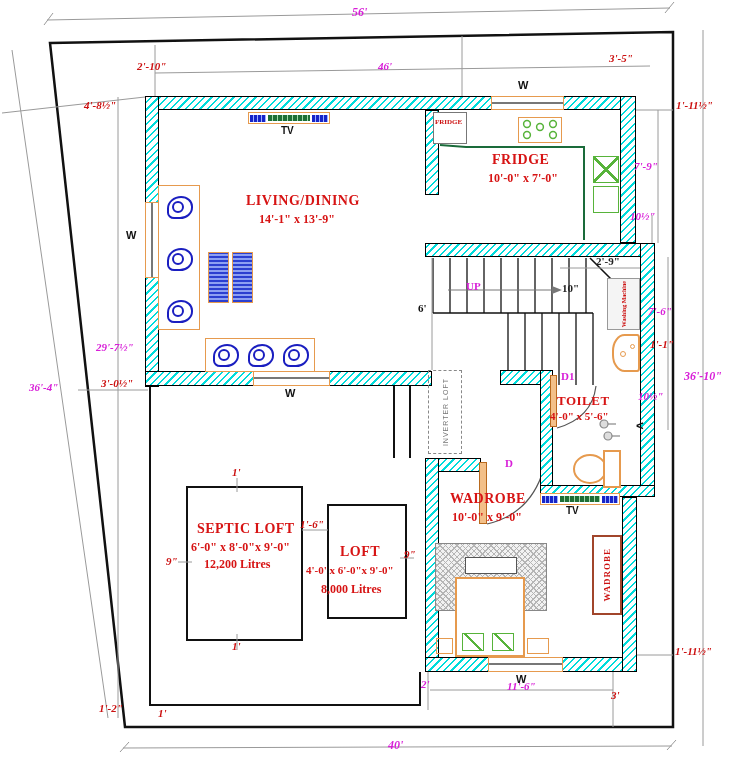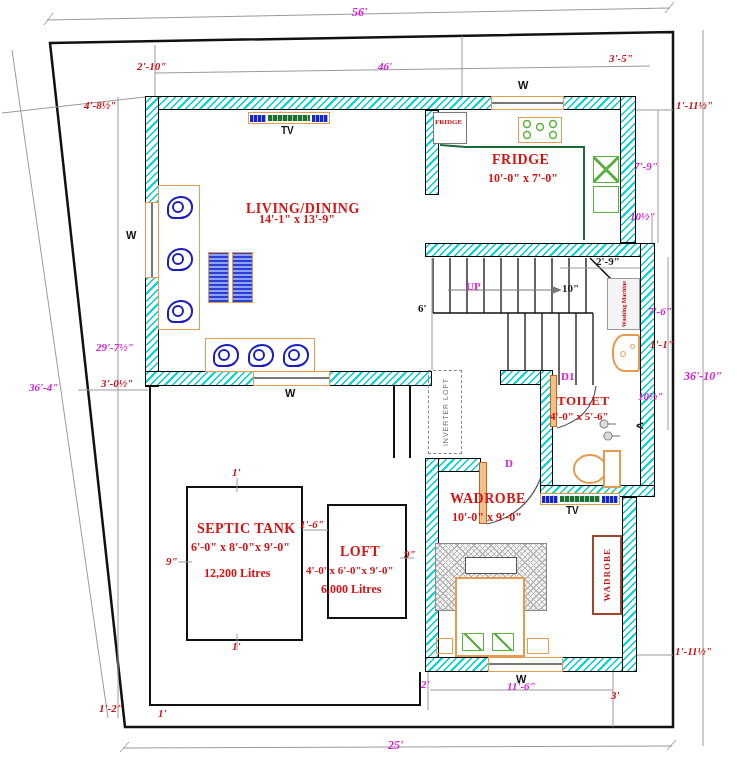--- a/index.html
+++ b/index.html
@@ -225,34 +225,34 @@
   <div class="abs" style="left:436px;top:638px;width:17px;height:16px;border:1.5px solid #e69a4e;box-sizing:border-box;"></div>
   <div class="abs" style="left:527px;top:638px;width:22px;height:16px;border:1.5px solid #e69a4e;box-sizing:border-box;"></div>
 
   <div class="abs" style="left:428px;top:370px;width:34px;height:84px;border:1.5px dashed #888;box-sizing:border-box;display:flex;align-items:center;justify-content:center;">
     <span class="vtext" style="color:#777;font-size:7px;font-family:'Liberation Sans',sans-serif;letter-spacing:1px;">INVERTER LOFT</span>
   </div>
 
   <div class="abs" style="left:550px;top:375px;width:7px;height:52px;background:#f3c089;border:1px solid #b96a1e;box-sizing:border-box;"></div>
   <div class="abs" style="left:479px;top:462px;width:8px;height:62px;background:#f3c089;border:1px solid #b96a1e;box-sizing:border-box;"></div>
 
-  <div class="lbl room" style="left:246px;top:202px;">LIVING/DINING</div>
+  <div class="lbl room" style="left:246px;top:194px;">LIVING/DINING</div>
   <div class="lbl roomdim" style="left:259px;top:213px;">14'-1" x 13'-9"</div>
   <div class="lbl room" style="left:492px;top:153px;">FRIDGE</div>
   <div class="lbl roomdim" style="left:488px;top:172px;">10'-0" x 7'-0"</div>
   <div class="lbl room" style="left:557px;top:394px;font-size:13px;">TOILET</div>
   <div class="lbl roomdim" style="left:550px;top:411px;font-size:11px;">4'-0" x 5'-6"</div>
   <div class="lbl room" style="left:450px;top:492px;">WADROBE</div>
   <div class="lbl roomdim" style="left:452px;top:511px;">10'-0" x 9'-0"</div>
-  <div class="lbl room" style="left:197px;top:522px;">SEPTIC TANK</div>
+  <div class="lbl room" style="left:197px;top:522px;">SEPTIC LOFT</div>
   <div class="lbl roomdim" style="left:191px;top:541px;">6'-0" x 8'-0"x 9'-0"</div>
-  <div class="lbl roomdim" style="left:204px;top:558px;margin-top:9px;">12,200 Litres</div>
+  <div class="lbl roomdim" style="left:204px;top:558px;">12,200 Litres</div>
   <div class="lbl room" style="left:340px;top:545px;">LOFT</div>
   <div class="lbl roomdim" style="left:306px;top:565px;font-size:11px;">4'-0' x 6'-0"x 9'-0"</div>
-  <div class="lbl roomdim" style="left:321px;top:583px;">6,000 Litres</div>
+  <div class="lbl roomdim" style="left:321px;top:583px;">8,000 Litres</div>
 
   <div class="lbl blk" style="left:281px;top:126px;font-size:10px;">TV</div>
   <div class="lbl blk" style="left:566px;top:506px;font-size:10px;">TV</div>
   <div class="lbl mag" style="left:466px;top:281px;font-style:normal;">UP</div>
   <div class="lbl mag" style="left:561px;top:371px;font-style:normal;">D1</div>
   <div class="lbl mag" style="left:505px;top:458px;font-style:normal;">D</div>
   <div class="lbl blk" style="left:518px;top:80px;">W</div>
   <div class="lbl blk" style="left:126px;top:230px;">W</div>
   <div class="lbl blk" style="left:285px;top:388px;">W</div>
   <div class="lbl blk" style="left:516px;top:674px;">W</div>
@@ -280,15 +280,15 @@
   <div class="lbl red" style="left:232px;top:641px;">1'</div>
   <div class="lbl red" style="left:166px;top:556px;">9"</div>
   <div class="lbl red" style="left:300px;top:519px;">1'-6"</div>
   <div class="lbl red" style="left:404px;top:549px;">9"</div>
   <div class="lbl red" style="left:675px;top:646px;">1'-11½"</div>
   <div class="lbl mag" style="left:421px;top:679px;">2'</div>
   <div class="lbl mag" style="left:507px;top:681px;">11'-6"</div>
   <div class="lbl red" style="left:611px;top:690px;">3'</div>
   <div class="lbl red" style="left:99px;top:703px;">1'-2"</div>
   <div class="lbl red" style="left:158px;top:708px;">1'</div>
-  <div class="lbl mag" style="left:388px;top:739px;font-size:12px;">25'</div>
+  <div class="lbl mag" style="left:388px;top:739px;font-size:12px;">40'</div>
 
 </div>
 
 </body></html>

